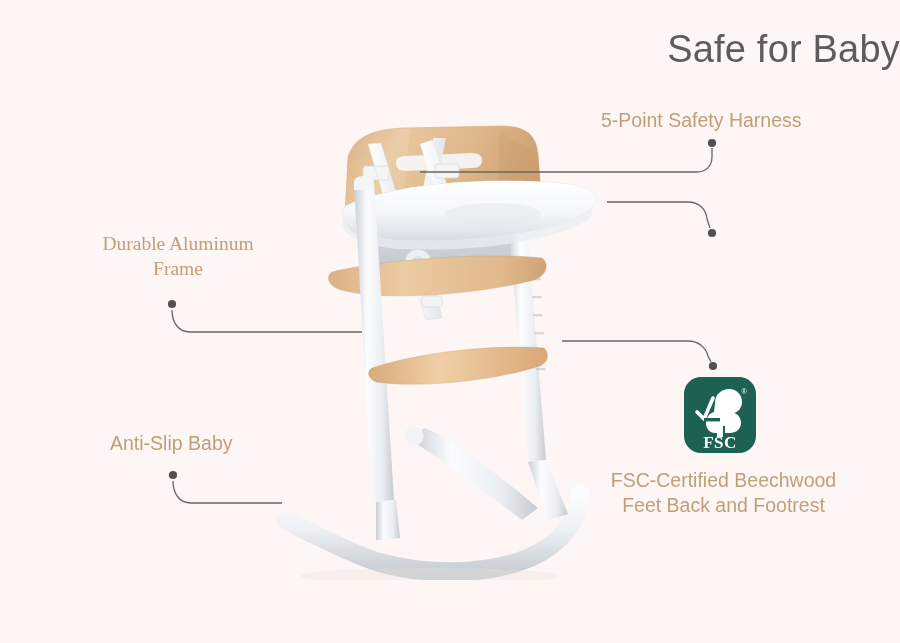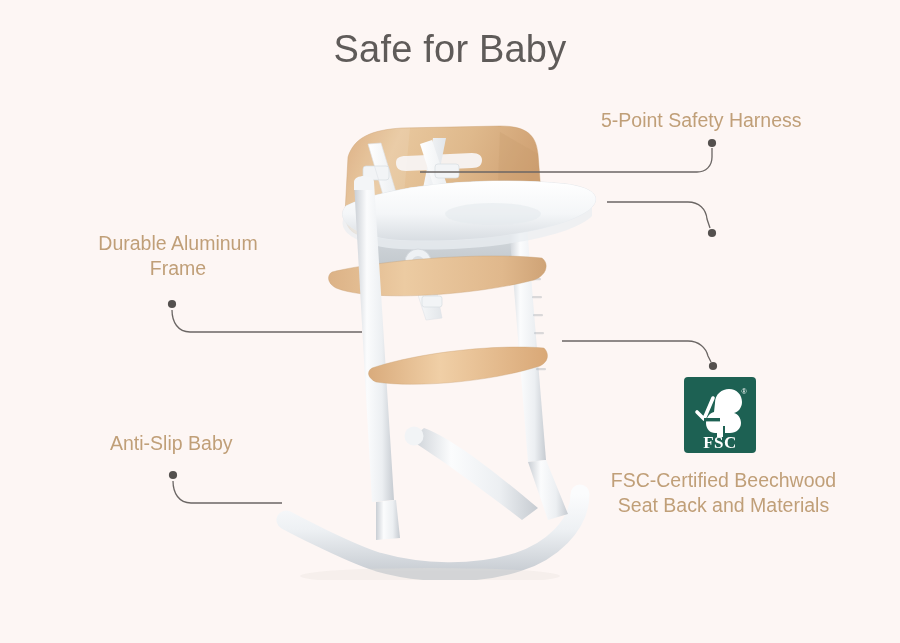--- a/index.html
+++ b/index.html
@@ -4,41 +4,41 @@
 <style>
   html,body{margin:0;padding:0;}
   body{
     width:900px;height:643px;position:relative;overflow:hidden;
     background:#fdf6f4;
     font-family:"Liberation Sans", sans-serif;
   }
   #stage{position:absolute;left:0;top:0;width:900px;height:643px;}
 
   .title{
-    position:absolute;left:0;top:28px;width:900px;text-align:center;
+    position:absolute;left:0;top:28px;width:900px;text-align:right;
     font-size:38px;color:#5f5b59;font-weight:400;letter-spacing:.2px;
   }
 
   .label{
     position:absolute;color:#c09f78;font-size:19.5px;line-height:25px;
     white-space:pre-line;
     text-align:right;
   }
   .lbl-harness{left:601px;top:108px;}
   .lbl-tray{left:599px;top:250px;}
   .lbl-fsc{left:597px;top:468px;text-align:center;width:253px;}
-  .lbl-frame{left:84px;top:231px;text-align:center;width:188px;}
+  .lbl-frame{left:84px;top:231px;text-align:center;width:188px;font-family:Liberation Serif, serif;}
   .lbl-feet{left:110px;top:431px;}
 
   svg.leaders{position:absolute;left:0;top:0;width:900px;height:643px;overflow:visible;}
 
   
   .fsc-badge{
     position:absolute;left:684px;top:377px;width:72px;height:76px;
-    background:#1d6153;border-radius:4px;
+    background:#1d6153;border-radius:17px;
   }
   .fsc-badge svg{position:absolute;left:0;top:0;}
 
   
   #chair{position:absolute;left:250px;top:110px;width:400px;height:470px;}
 </style>
 </head>
 <body>
 
 <div id="stage">
@@ -216,20 +216,20 @@
       <rect x="20" y="41" width="16" height="3.4" fill="#1d6153"></rect>
       <text x="57.5" y="17" fill="#ffffff" font-family="'Liberation Sans',sans-serif" font-size="7">®</text>
       <text x="36" y="71" fill="#ffffff" text-anchor="middle" font-family="'Liberation Serif',serif" font-size="17" font-weight="700" letter-spacing="0.5">FSC</text>
     </svg>
   </div>
 
   <div class="label lbl-harness">5-Point Safety Harness</div>
 
 
   <div class="label lbl-fsc">FSC-Certified Beechwood
-Seat Back and Materials</div>
+Feet Back and Footrest</div>
 
   <div class="label lbl-frame">Durable Aluminum
 Frame</div>
 
   <div class="label lbl-feet">Anti-Slip Baby</div>
 
 </div>
 
 </body></html>

